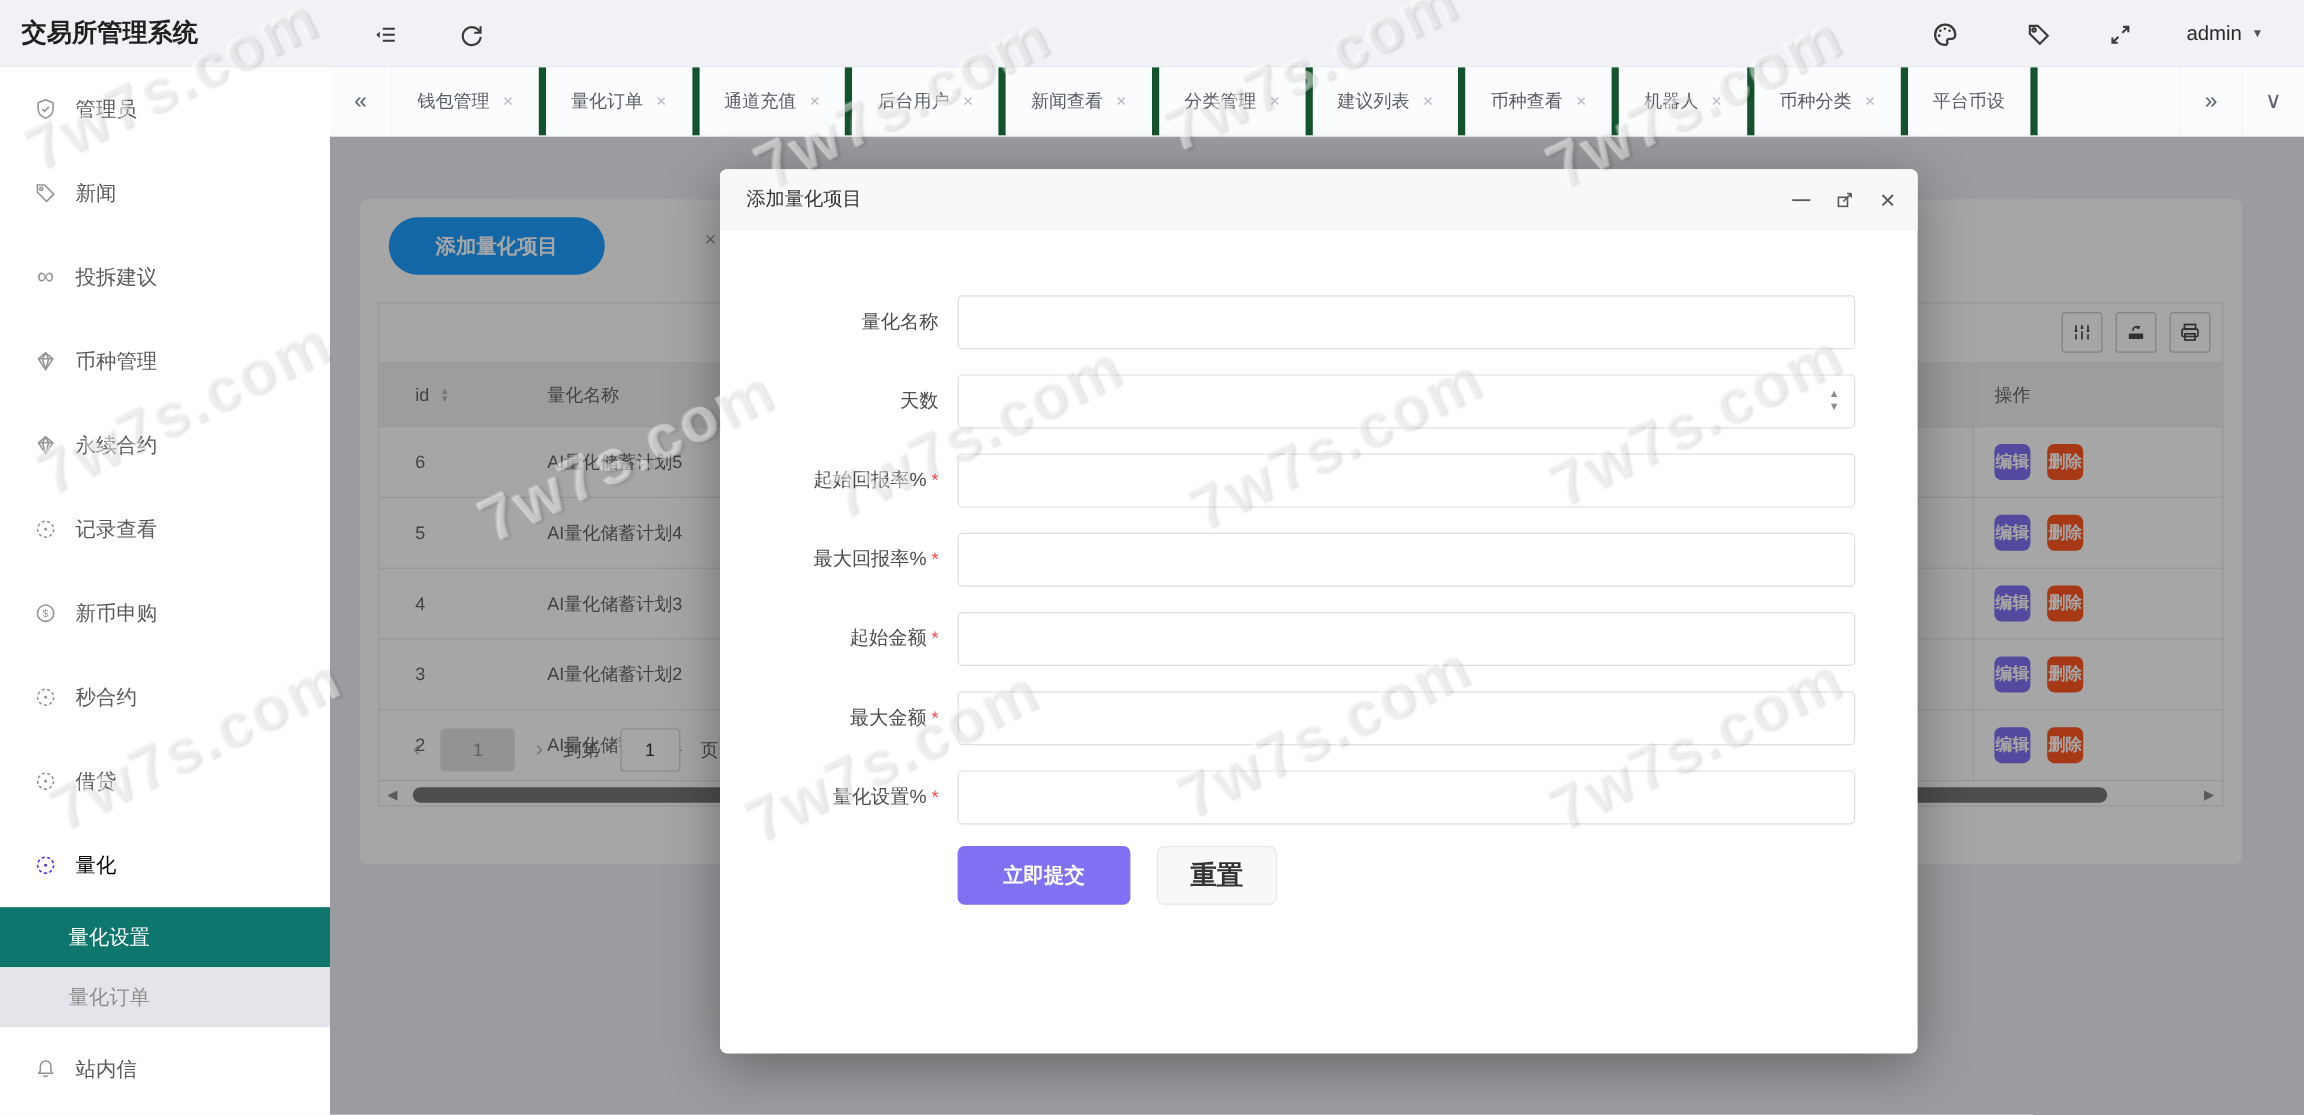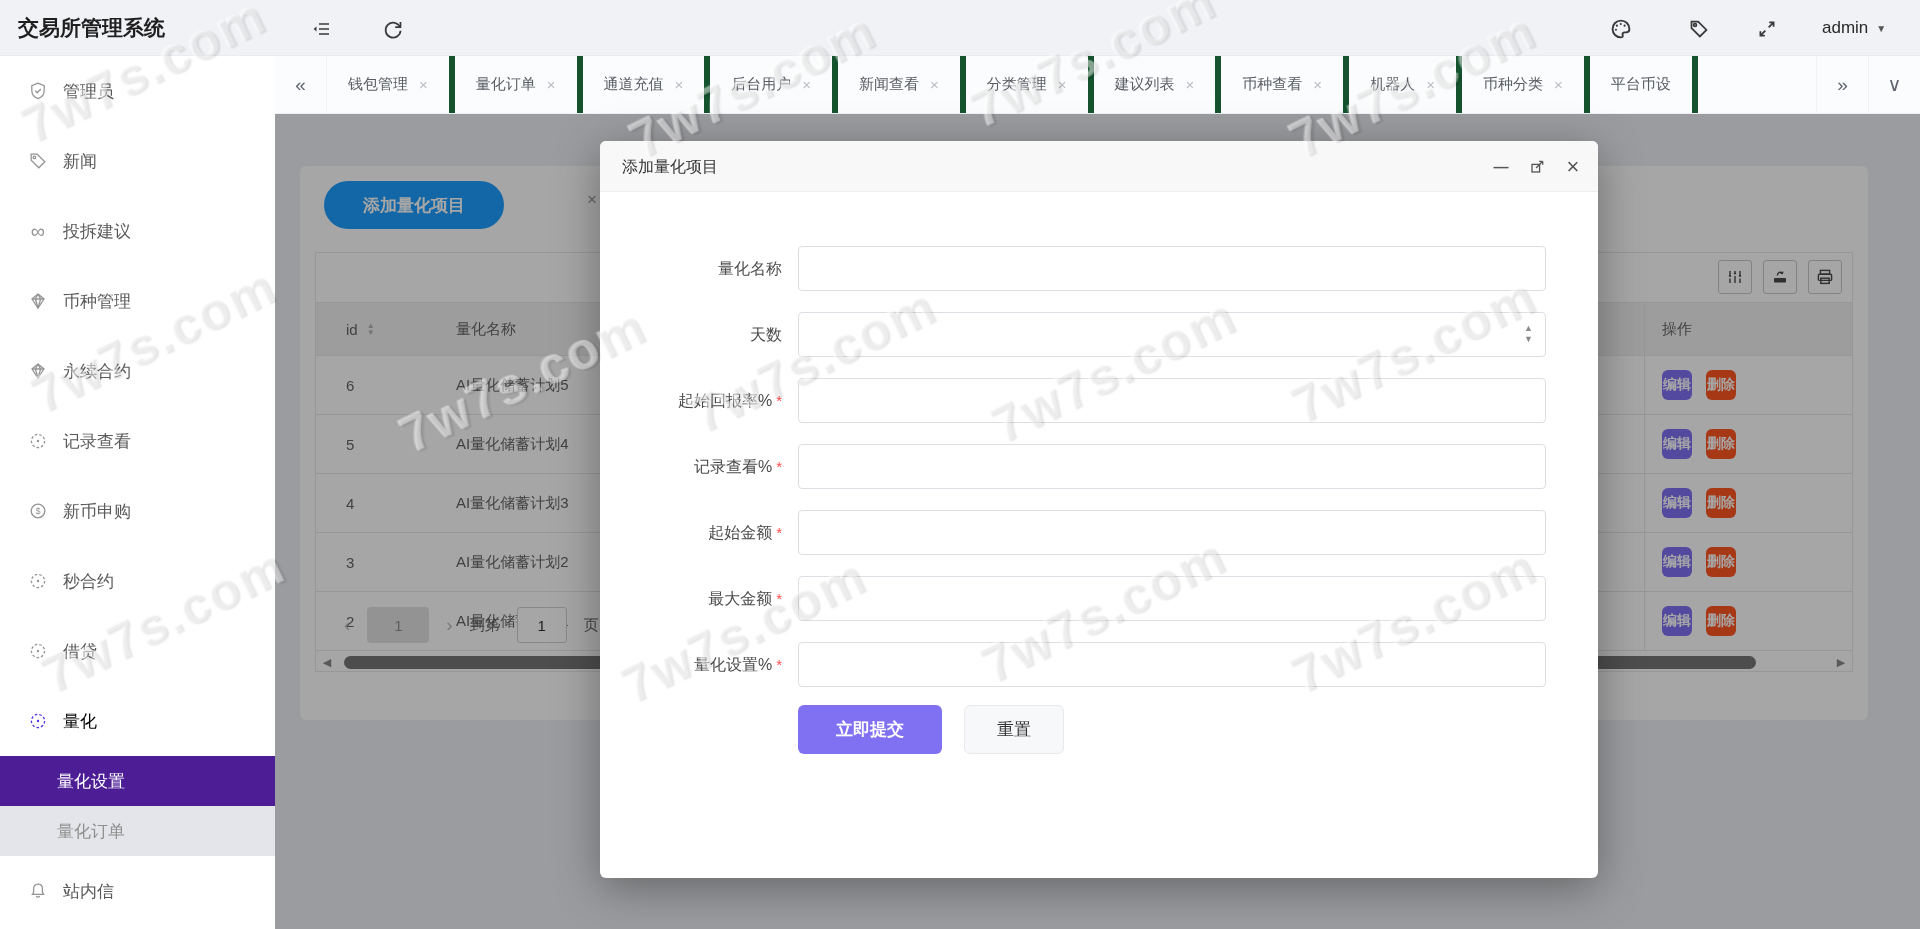--- a/index.html
+++ b/index.html
@@ -18,21 +18,21 @@
   
   .sidebar { position:absolute; left:0; top:56px; width:275px; height:873px; background:#fff; z-index:3; }
   .side-item { height:70px; display:flex; align-items:center; padding-left:28px; gap:15px; cursor:pointer; }
   .side-item .icn { width:20px; height:20px; flex:0 0 20px; }
   .side-item .icn svg { stroke:#949494; stroke-width:1.3; fill:none; width:20px; height:20px; }
   .side-item .txt { font-size:17px; color:#595959; }
   .side-item.active .txt { color:#000000; }
   .side-item.active .icn svg { stroke:#4f33ec; }
   .icn-txt { font-size:20px; color:#949494; line-height:20px; width:20px; text-align:center; }
   .sub-item { height:50px; display:flex; align-items:center; padding-left:57px; font-size:17px; cursor:pointer; }
-  .sub-item.selected { background:#4c1d95; color:#fff; }
+  .sub-item.selected { background:#0f766e; color:#fff; }
   .sub-item.normal { background:#e4e5ea; color:#8f8f8f; }
 
   
   .tabbar { position:absolute; left:275px; top:56px; width:1645px; height:58px; background:#fbfcfd; border-bottom:1px solid #eef0f3; display:flex; align-items:stretch; z-index:3; }
   .tab-nav { width:52px; display:flex; align-items:center; justify-content:center; font-size:19px; color:#60646e; border-right:1px solid #f1f2f4; cursor:pointer; flex:0 0 auto; }
   .tabs { display:flex; flex:1 1 auto; overflow:hidden; }
   .tab { display:flex; align-items:center; padding:0 21px; border-right:6px solid #14532d; font-size:15px; color:#595c63; gap:11px; white-space:nowrap; cursor:pointer; }
   .tab .x { font-size:15px; color:#b9bcc2; cursor:pointer; }
   .tab-right { width:52px; flex:0 0 auto; display:flex; align-items:center; justify-content:center; font-size:19px; color:#60646e; border-left:1px solid #f1f2f4; cursor:pointer; }
 
@@ -73,21 +73,21 @@
   .m-min { right:84px; font-size:15px; font-weight:bold; }
   .m-max { right:48px; }
   .m-max svg { stroke:#565656; stroke-width:1.4; fill:none; }
   .m-close { right:12px; font-size:22px; }
   .f-row { position:absolute; left:0; height:45px; }
   .f-label { position:absolute; left:10px; width:172px; height:45px; line-height:45px; text-align:right; font-size:16px; color:#4c4c4c; }
   .f-req { color:#ff4b4b; margin-left:4px; font-size:15px; }
   .f-input { position:absolute; left:198px; top:0; width:748px; height:45px; border:1px solid #dcdee3; border-radius:4px; background:#fff; padding:0 12px; font-size:15px; color:#333; font-family:inherit; }
   .spinner { position:absolute; left:924px; top:11px; display:flex; flex-direction:column; line-height:11px; font-size:9px; color:#8a8a8a; cursor:pointer; }
   .m-submit { position:absolute; left:198px; top:564px; width:144px; height:49px; border:none; border-radius:6px; background:#8071f3; color:#fff; font-size:17px; font-weight:bold; cursor:pointer; font-family:inherit; }
-  .m-reset { position:absolute; left:364px; top:564px; width:100px; height:49px; border:1px solid #e8e8ec; border-radius:6px; background:#f7f8fa; color:#333; font-size:17px; font-weight:normal; cursor:pointer; font-family:inherit; }
+  .m-reset { position:absolute; left:364px; top:564px; width:100px; height:49px; border:1px solid #e8e8ec; border-radius:6px; background:#f7f8fa; color:#333; font-size:22px; font-weight:bold; cursor:pointer; font-family:inherit; }
 
   
   .wm { position:absolute; z-index:20; pointer-events:none; font-size:52px; font-weight:bold; letter-spacing:2px; color:rgba(255,255,255,0.30); text-shadow:2px 2px 2px rgba(0,0,0,0.10), -1px -1px 1px rgba(255,255,255,0.30); transform:rotate(-26deg); white-space:nowrap; }
 </style>
 </head>
 <body>
 
 <div id="stage">
 
   <div class="header">
@@ -392,21 +392,21 @@
       <span class="spinner">
         <span>▲</span>
           <span>▼</span>
       </span>
     </div>
     <div class="f-row" style="top:237px;">
       <div class="f-label"><span>起始回报率%</span><span class="f-req">*</span></div>
       <input class="f-input" value="" style="">
     </div>
     <div class="f-row" style="top:303px;">
-      <div class="f-label"><span>记录查看%</span><span class="f-req">*</span></div>
+      <div class="f-label"><span>最大回报率%</span><span class="f-req">*</span></div>
       <input class="f-input" value="" style="">
     </div>
     <div class="f-row" style="top:369px;">
       <div class="f-label"><span>起始金额</span><span class="f-req">*</span></div>
       <input class="f-input" value="" style="">
     </div>
     <div class="f-row" style="top:435px;">
       <div class="f-label"><span>最大金额</span><span class="f-req">*</span></div>
       <input class="f-input" value="" style="">
     </div>

